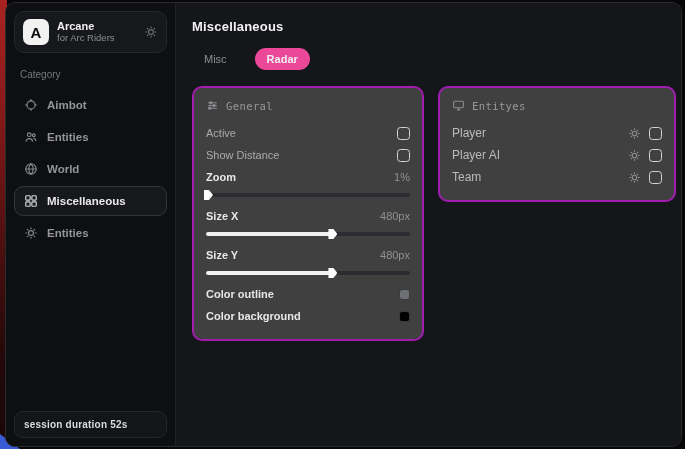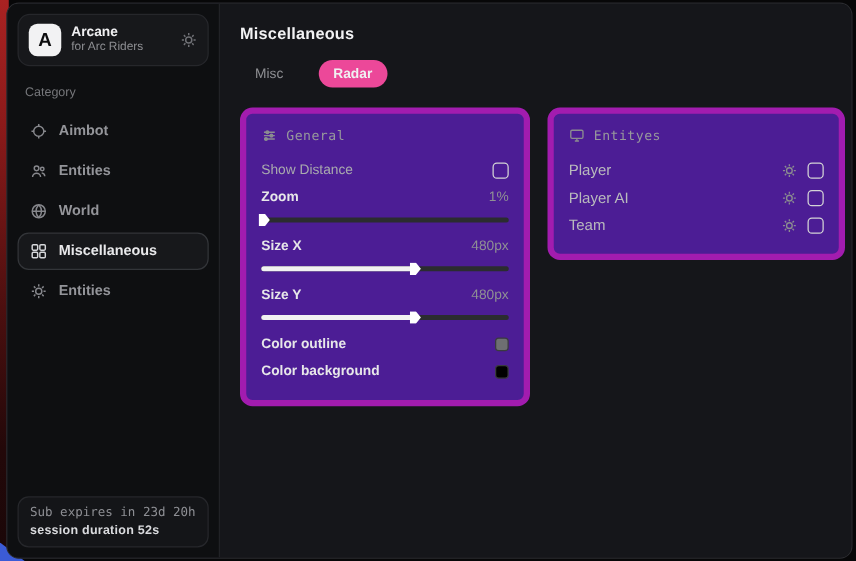--- a/index.html
+++ b/index.html
@@ -82,21 +82,21 @@
   }
   .page-title { font-size:13px; font-weight:bold; color:#f2f2f4; margin-bottom:14px; letter-spacing:.2px; }
   .tabs { display:flex; align-items:center; gap:16px; margin-bottom:16px; }
   .tab {
     font-size:11px; padding:5px 12px; border-radius:14px;
     color:#8e8f93; cursor:pointer;
   }
   .tab.active { background:#ec4899; color:#f0f0f2; font-weight:bold; }
   .panels { display:flex; align-items:flex-start; gap:14px; }
   .panel {
-    background:#4c1d95; border:5px solid #a21caf; border-radius:10px;
+    background:#404040; border:2px solid #a21caf; border-radius:10px;
     padding:11px 12px 12px 12px;
   }
   .panel-general { width:232px; }
   .panel-entities { width:238px; }
   .panel-head {
     display:flex; align-items:center; gap:7px;
     color:#97989c; margin-bottom:10px;
     font-family:"DejaVu Sans Mono","Liberation Mono",monospace;
     font-size:10.5px; letter-spacing:.4px;
   }
@@ -203,21 +203,20 @@
               <path d="M12 2.5v3M12 18.5v3M2.5 12h3M18.5 12h3M5.3 5.3l2.1 2.1M16.6 16.6l2.1 2.1M18.7 5.3l-2.1 2.1M7.4 16.6l-2.1 2.1"></path>
             </svg>
         </span>
         <span>Entities</span>
       </div>
     </div>
 
     <div class="sidebar-spacer"></div>
 
     <div class="sub-card">
-      <div class="sub-line1">Sub expires in 23d 20h</div>
       <div class="sub-line2">session duration 52s</div>
     </div>
   </div>
 
   <div class="main">
     <div class="page-title">Miscellaneous</div>
 
     <div class="tabs">
       <div class="tab">Misc</div>
       <div class="tab active">Radar</div>
@@ -231,20 +230,24 @@
             <svg viewBox="0 0 24 24" fill="none" stroke="currentColor" stroke-width="2">
                 <path d="M4 7h16M4 12h16M4 17h16"></path>
                 <circle cx="9" cy="7" r="2" fill="currentColor"></circle>
                 <circle cx="15" cy="12" r="2" fill="currentColor"></circle>
                 <circle cx="7" cy="17" r="2" fill="currentColor"></circle>
               </svg>
           </span>
           <span>General</span>
         </div>
 
+        <div class="row">
+          <span class="row-label">Active</span>
+          <span class="checkbox"></span>
+        </div>
 
         <div class="row">
           <span class="row-label">Show Distance</span>
           <span class="checkbox"></span>
         </div>
 
         <div class="row">
           <span class="row-label bright">Zoom</span>
           <span class="row-value">1%</span>
         </div>

